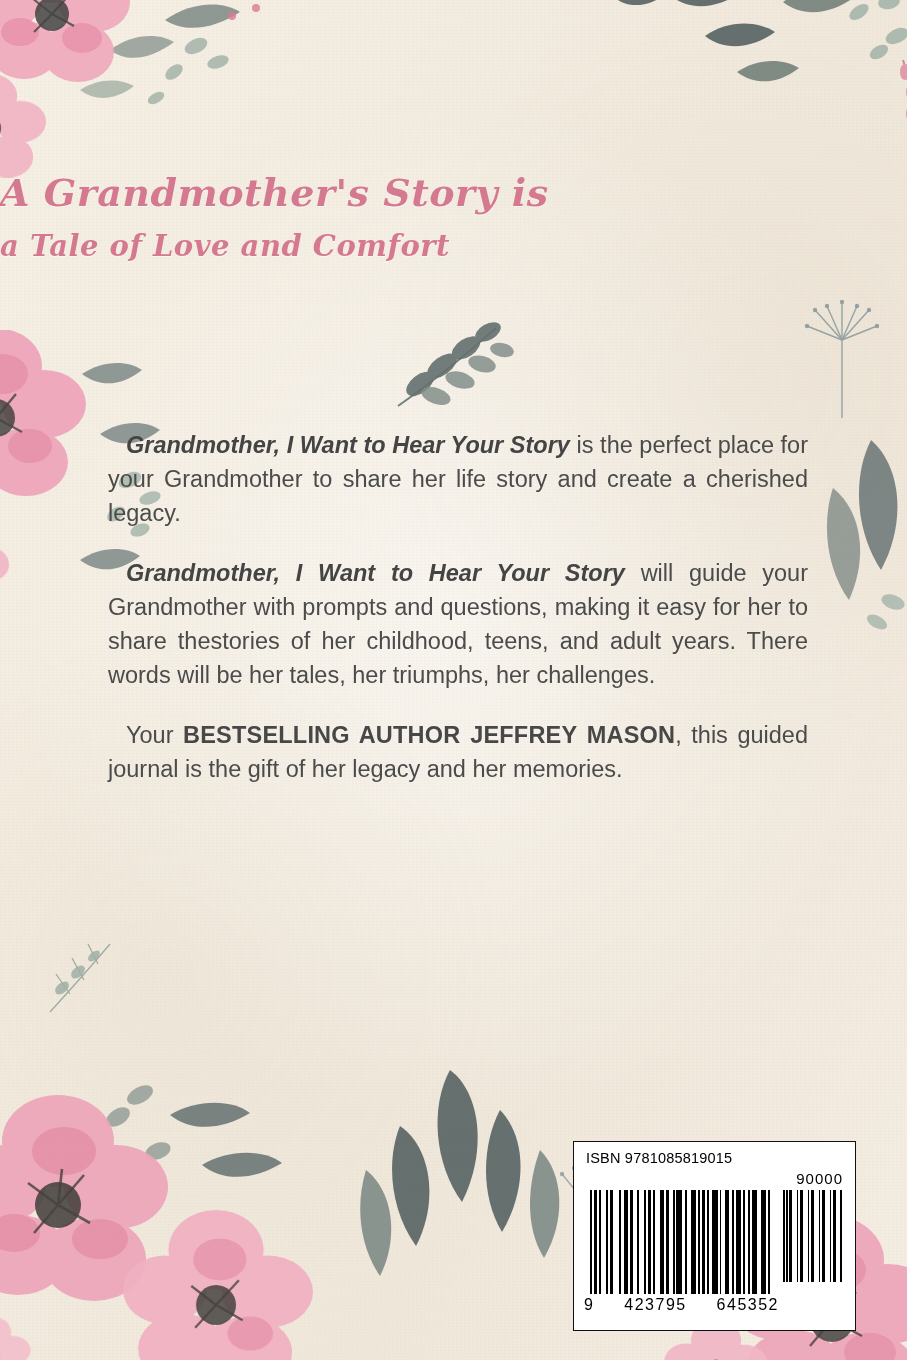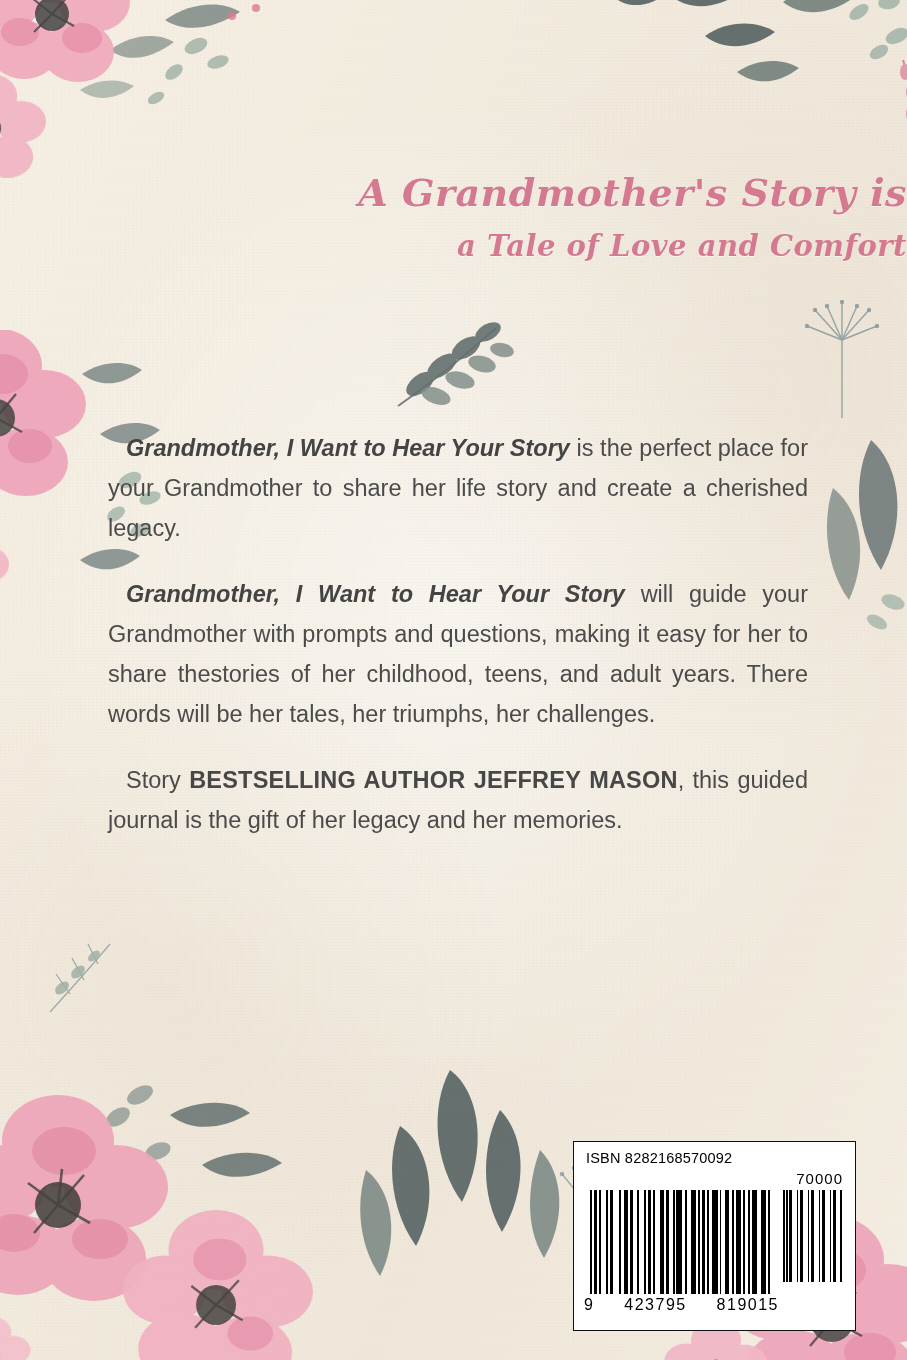--- a/index.html
+++ b/index.html
@@ -36,21 +36,21 @@
       radial-gradient(circle at 18% 72%, rgba(205,188,160,0.18), rgba(255,255,255,0) 28%),
       radial-gradient(circle at 82% 28%, rgba(205,188,160,0.14), rgba(255,255,255,0) 30%);
   }
 
   
   .title-block {
     position: absolute;
     left: 0;
     right: 0;
     top: 168px;
-    text-align: right;
+    text-align: left;
     z-index: 6;
   }
   .title-line {
     font-family: "DejaVu Serif", serif;
     font-style: italic;
     font-weight: bold;
     color: #d4798f;
     letter-spacing: 0.5px;
     text-shadow: 0 1px 0 rgba(255,255,255,0.6);
   }
@@ -58,21 +58,21 @@
   .title-line.l2 { font-size: 29px; line-height: 56px; }
 
   .body-block {
     position: absolute;
     left: 108px;
     width: 700px;
     top: 428px;
     z-index: 6;
     color: #4b4b4b;
     font-size: 23.5px;
-    line-height: 40px;
+    line-height: 34px;
   }
   .para {
     margin: 0 0 26px 0;
     text-align: justify;
     text-indent: 18px;
   }
   .para:last-child { margin-bottom: 0; }
   .book-title {
     font-weight: bold;
     font-style: italic;
@@ -560,28 +560,28 @@
   </div>
 
   <div class="body-block">
     <p class="para">
       <span class="book-title">Grandmother, I Want to Hear Your Story</span><span> is the perfect place for your Grandmother to share her life story and create a cherished legacy.</span>
     </p>
     <p class="para">
       <span class="book-title">Grandmother, I Want to Hear Your Story</span><span>  will guide your Grandmother with prompts and questions, making it easy for her to share thestories of her childhood, teens, and adult years. There words will be her tales, her triumphs, her challenges.</span>
     </p>
     <p class="para">
-      <span>Story </span><span class="author-emph">BESTSELLING AUTHOR JEFFREY MASON</span><span>, this guided journal is the gift of her legacy and her memories.</span>
+      <span>Your </span><span class="author-emph">BESTSELLING AUTHOR JEFFREY MASON</span><span>, this guided journal is the gift of her legacy and her memories.</span>
     </p>
   </div>
 
   <div class="barcode-box">
-    <div class="isbn-text">ISBN 8282168570092</div>
+    <div class="isbn-text">ISBN 9781085819015</div>
     <div class="supp-row">
-      <div class="supp-digits">70000</div>
+      <div class="supp-digits">90000</div>
     </div>
     <div class="bars-main" id="bars-main">
         <div class="bar" style="left: 0px; width: 1.8px;"></div>
         <div class="bar" style="left: 3.6px; width: 1.8px;"></div>
         <div class="bar" style="left: 5.4px; width: 1.8px;"></div>
         <div class="bar" style="left: 9px; width: 1.8px;"></div>
         <div class="bar" style="left: 16.2px; width: 1.8px;"></div>
         <div class="bar" style="left: 19.8px; width: 1.8px;"></div>
         <div class="bar" style="left: 21.6px; width: 1.8px;"></div>
         <div class="bar" style="left: 28.8px; width: 1.8px;"></div>
@@ -645,16 +645,16 @@
         <div class="bar" style="left: 38.75px; width: 1.55px;"></div>
         <div class="bar" style="left: 40.3px; width: 1.55px;"></div>
         <div class="bar" style="left: 46.5px; width: 1.55px;"></div>
         <div class="bar" style="left: 49.6px; width: 1.55px;"></div>
         <div class="bar" style="left: 51.15px; width: 1.55px;"></div>
         <div class="bar" style="left: 57.35px; width: 1.55px;"></div>
       </div>
     <div class="ean-digits">
       <span>9</span>
       <span>423795</span>
-      <span>819015</span>
+      <span>645352</span>
     </div>
   </div>
 </div>
 
 </body></html>

